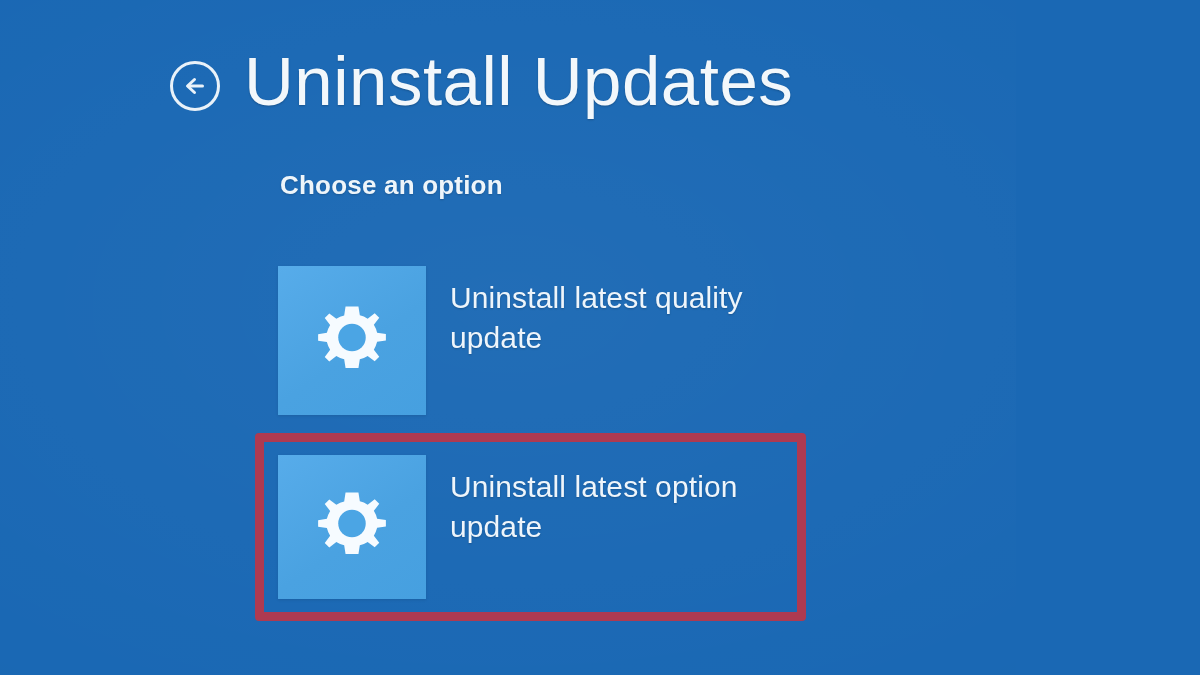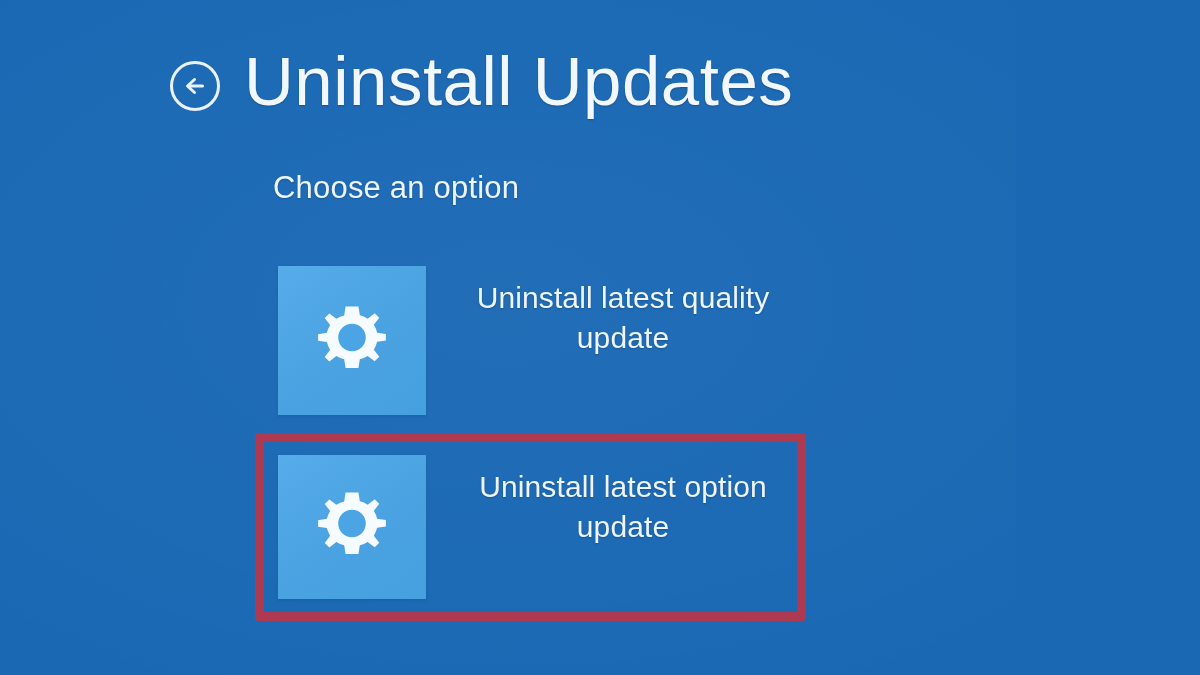--- a/index.html
+++ b/index.html
@@ -52,45 +52,44 @@
     line-height: 1.0;
     letter-spacing: 0.5px;
     color: #f2f7fb;
     white-space: nowrap;
     text-shadow: 0 1px 2px rgba(0,0,0,0.22);
   }
 
   
   .subtitle {
     position: absolute;
-    left: 273px;
+    left: 280px;
     top: 170px;
-    font-size: 31px;
-    font-weight: 400;
+    font-size: 26px;
+    font-weight: 700;
     color: #eef5fa;
     letter-spacing: 0.2px;
     text-shadow: 0 1px 2px rgba(0,0,0,0.18);
   }
 
   
   .options {
     position: absolute;
     left: 278px;
     top: 266px;
     width: 700px;
   }
 
   .option-row {
     position: relative;
     display: flex;
     align-items: flex-start;
-    gap: 32px;
+    gap: 24px;
     margin-bottom: 40px;
     cursor: pointer;
-    text-align: center;
   }
 
   .option-tile {
     width: 148px;
     height: 149px;
     flex: 0 0 auto;
     background: #4ba5e4;
     background-image: linear-gradient(145deg, #57acea 0%, #4aa2e1 55%, #46a0e0 100%);
     display: flex;
     align-items: center;

